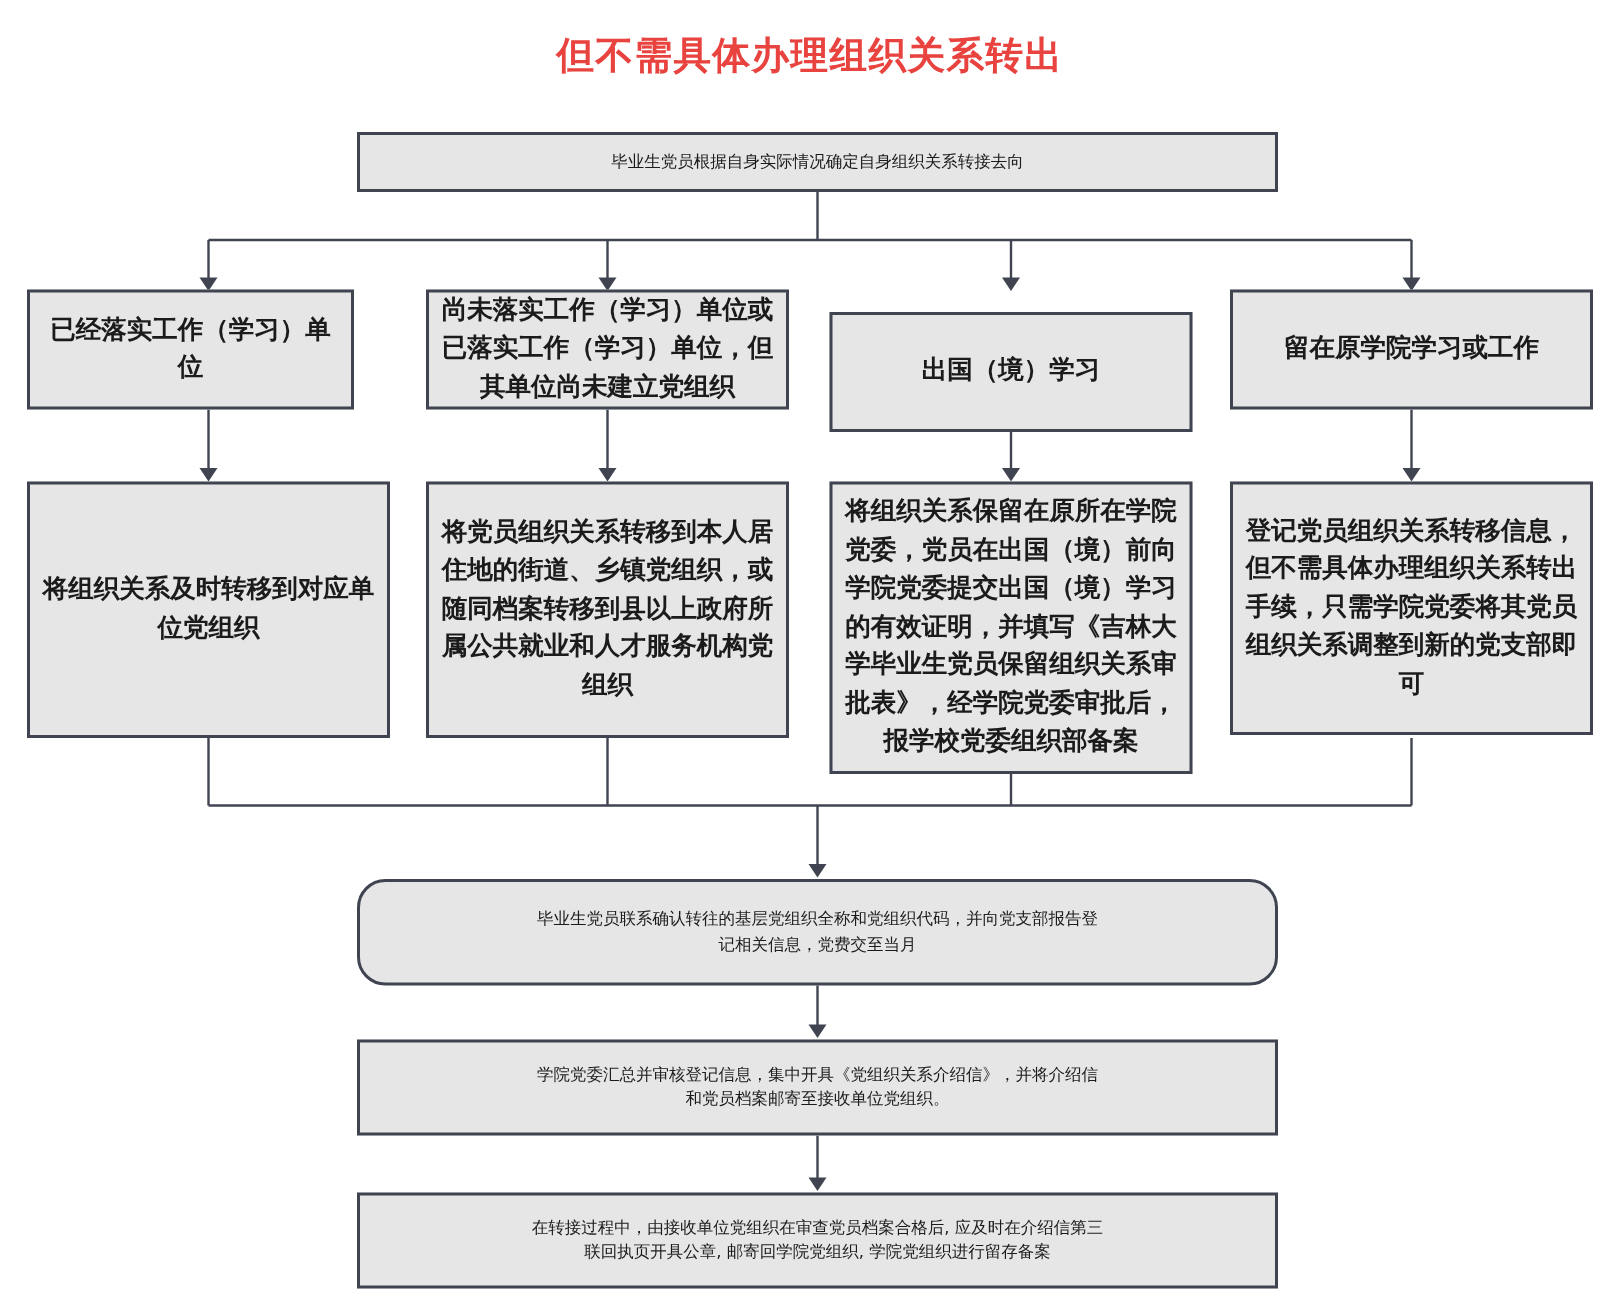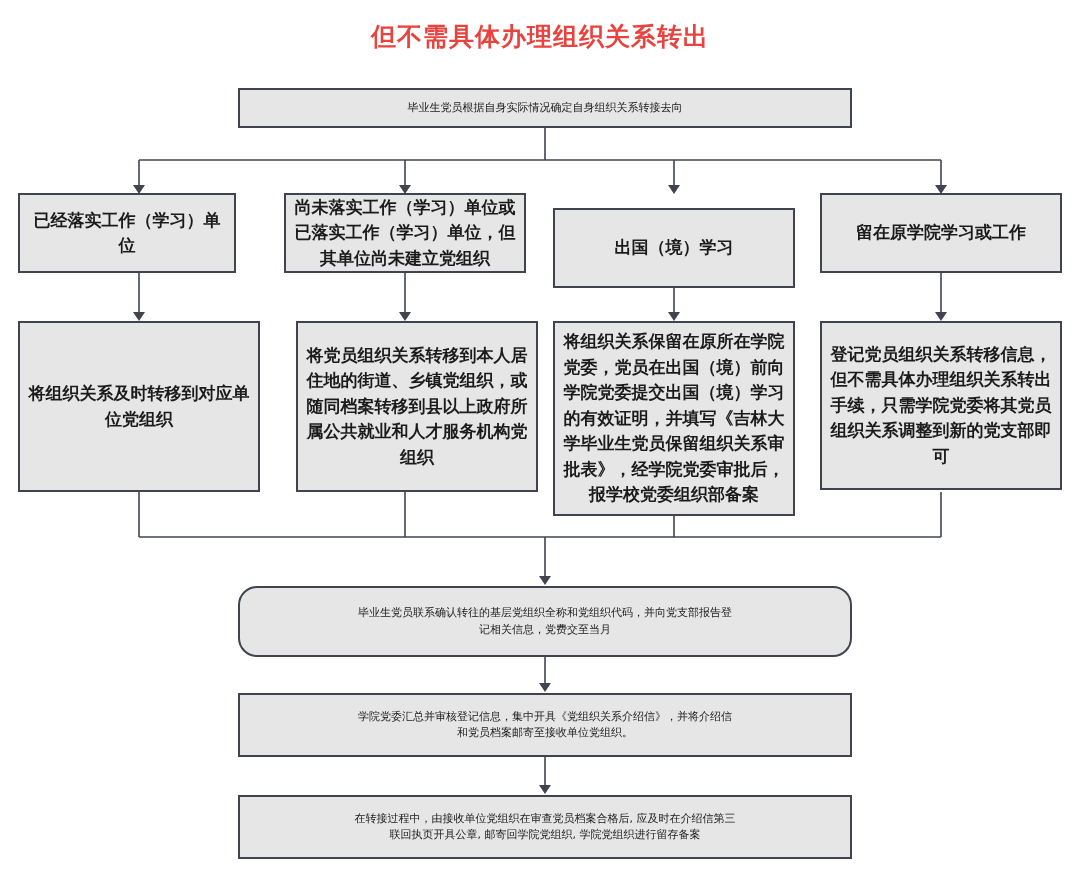--- a/index.html
+++ b/index.html
@@ -135,21 +135,21 @@
     <span class="node-text">出国（境）学习</span>
   </div>
   <div class="node" style="left:820px; top:193px; width:242px; height:80px;">
     <span class="node-text">留在原学院学习或工作</span>
   </div>
 
   <div class="node" style="left:18px; top:321px; width:242px; height:171px;justify-content:flex-end;">
     <span class="node-text">将组织关系及时转移到对应单
 位党组织</span>
   </div>
-  <div class="node" style="left:296px; top:321px; width:242px; height:171px;">
+  <div class="node" style="left:284px; top:321px; width:242px; height:171px;">
     <span class="node-text">将党员组织关系转移到本人居
 住地的街道、乡镇党组织，或
 随同档案转移到县以上政府所
 属公共就业和人才服务机构党
 组织</span>
   </div>
   <div class="node" style="left:553px; top:321px; width:242px; height:195px;">
     <span class="node-text">将组织关系保留在原所在学院
 党委，党员在出国（境）前向
 学院党委提交出国（境）学习

